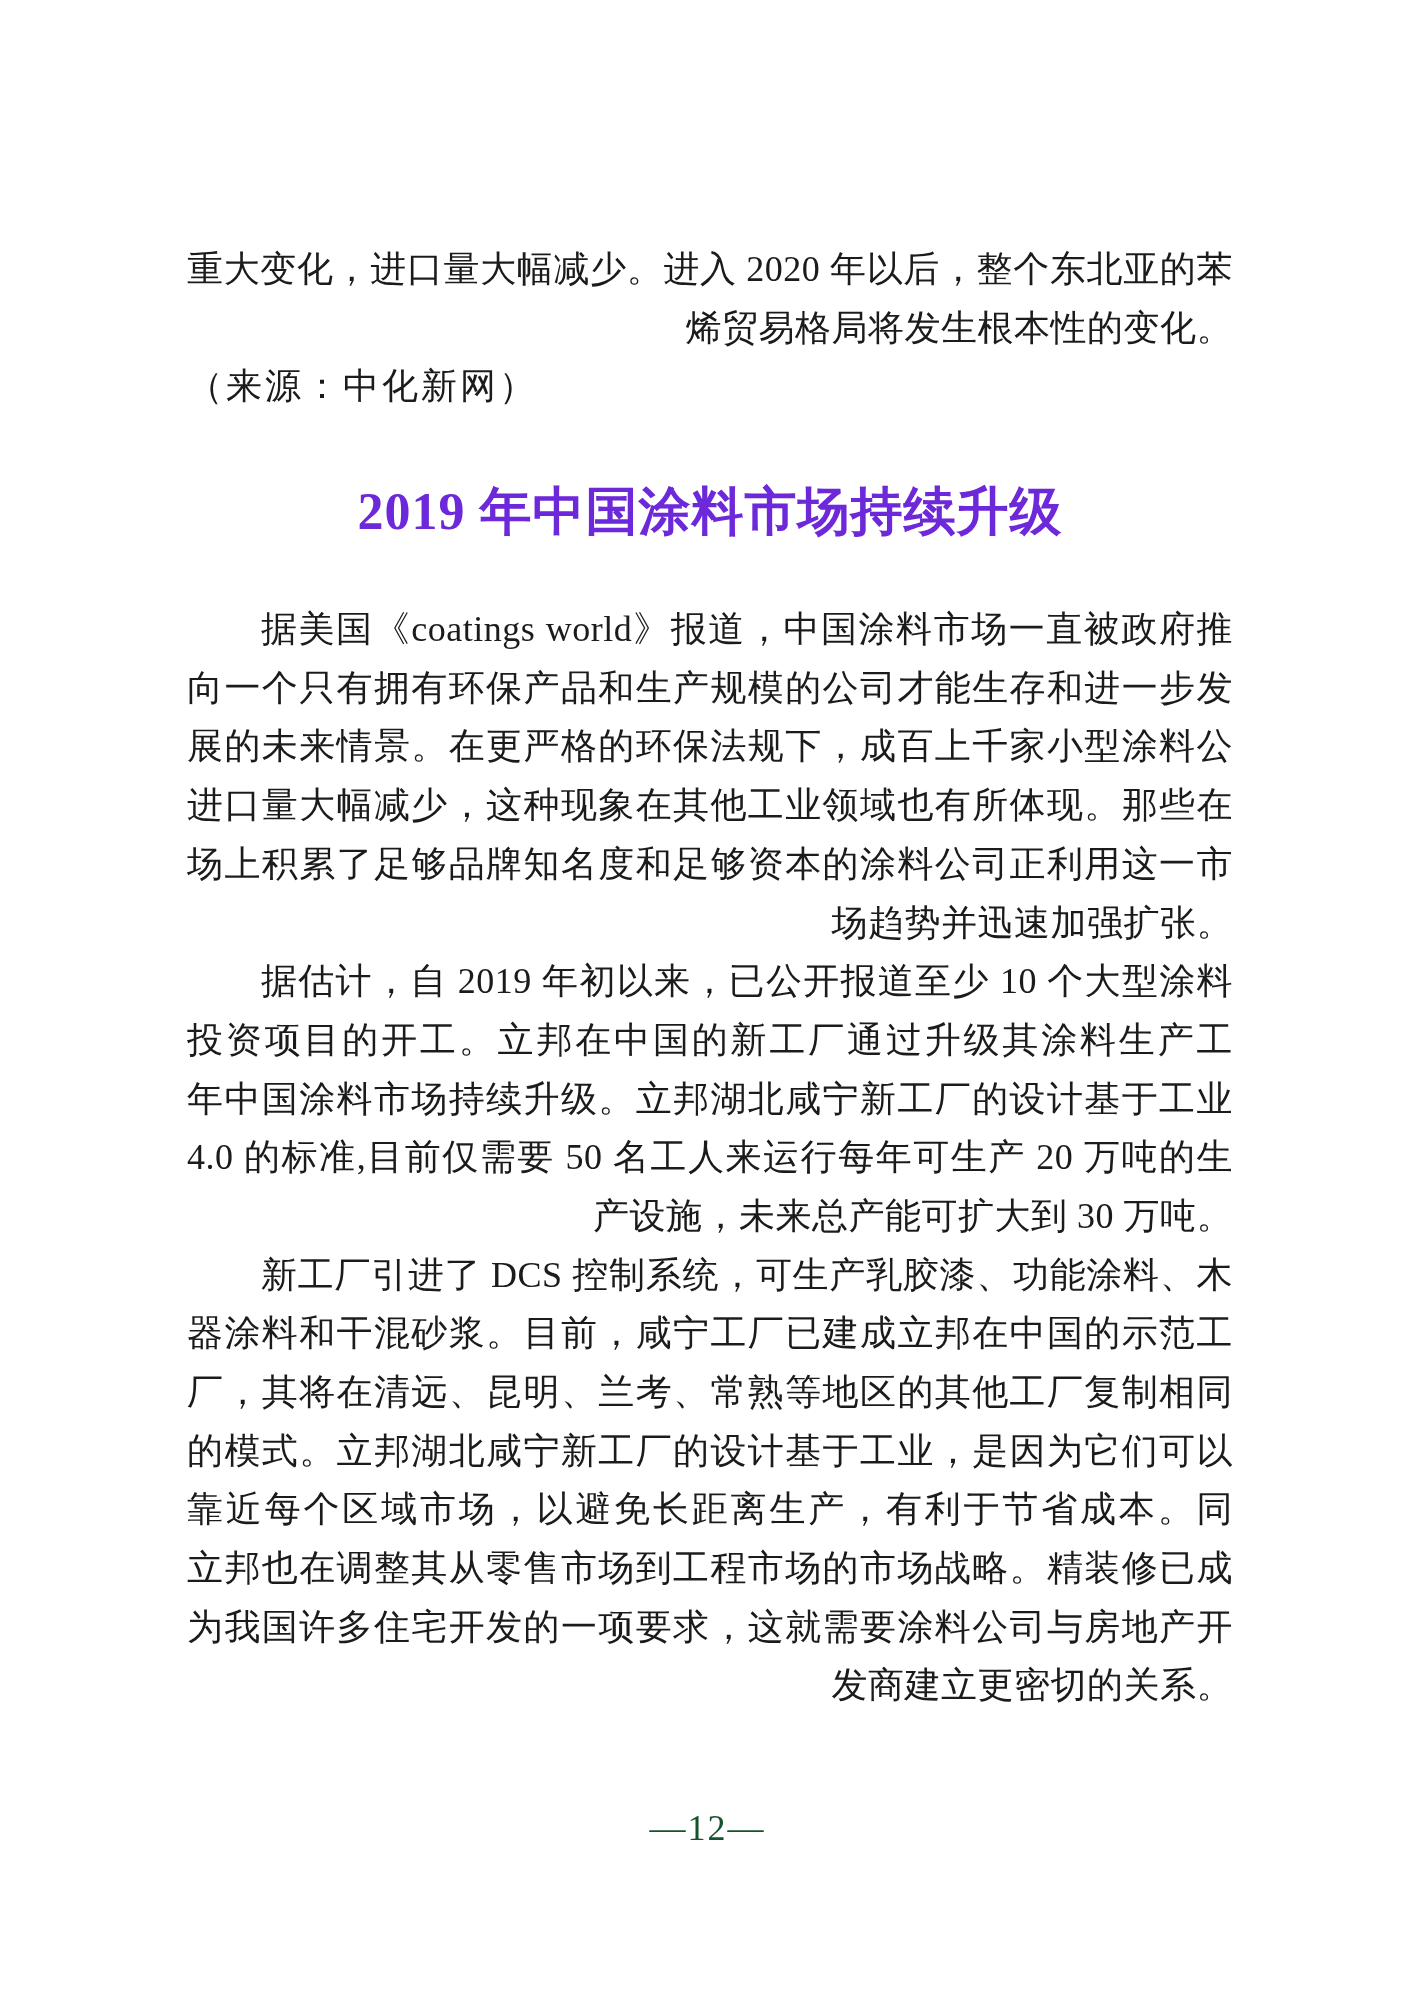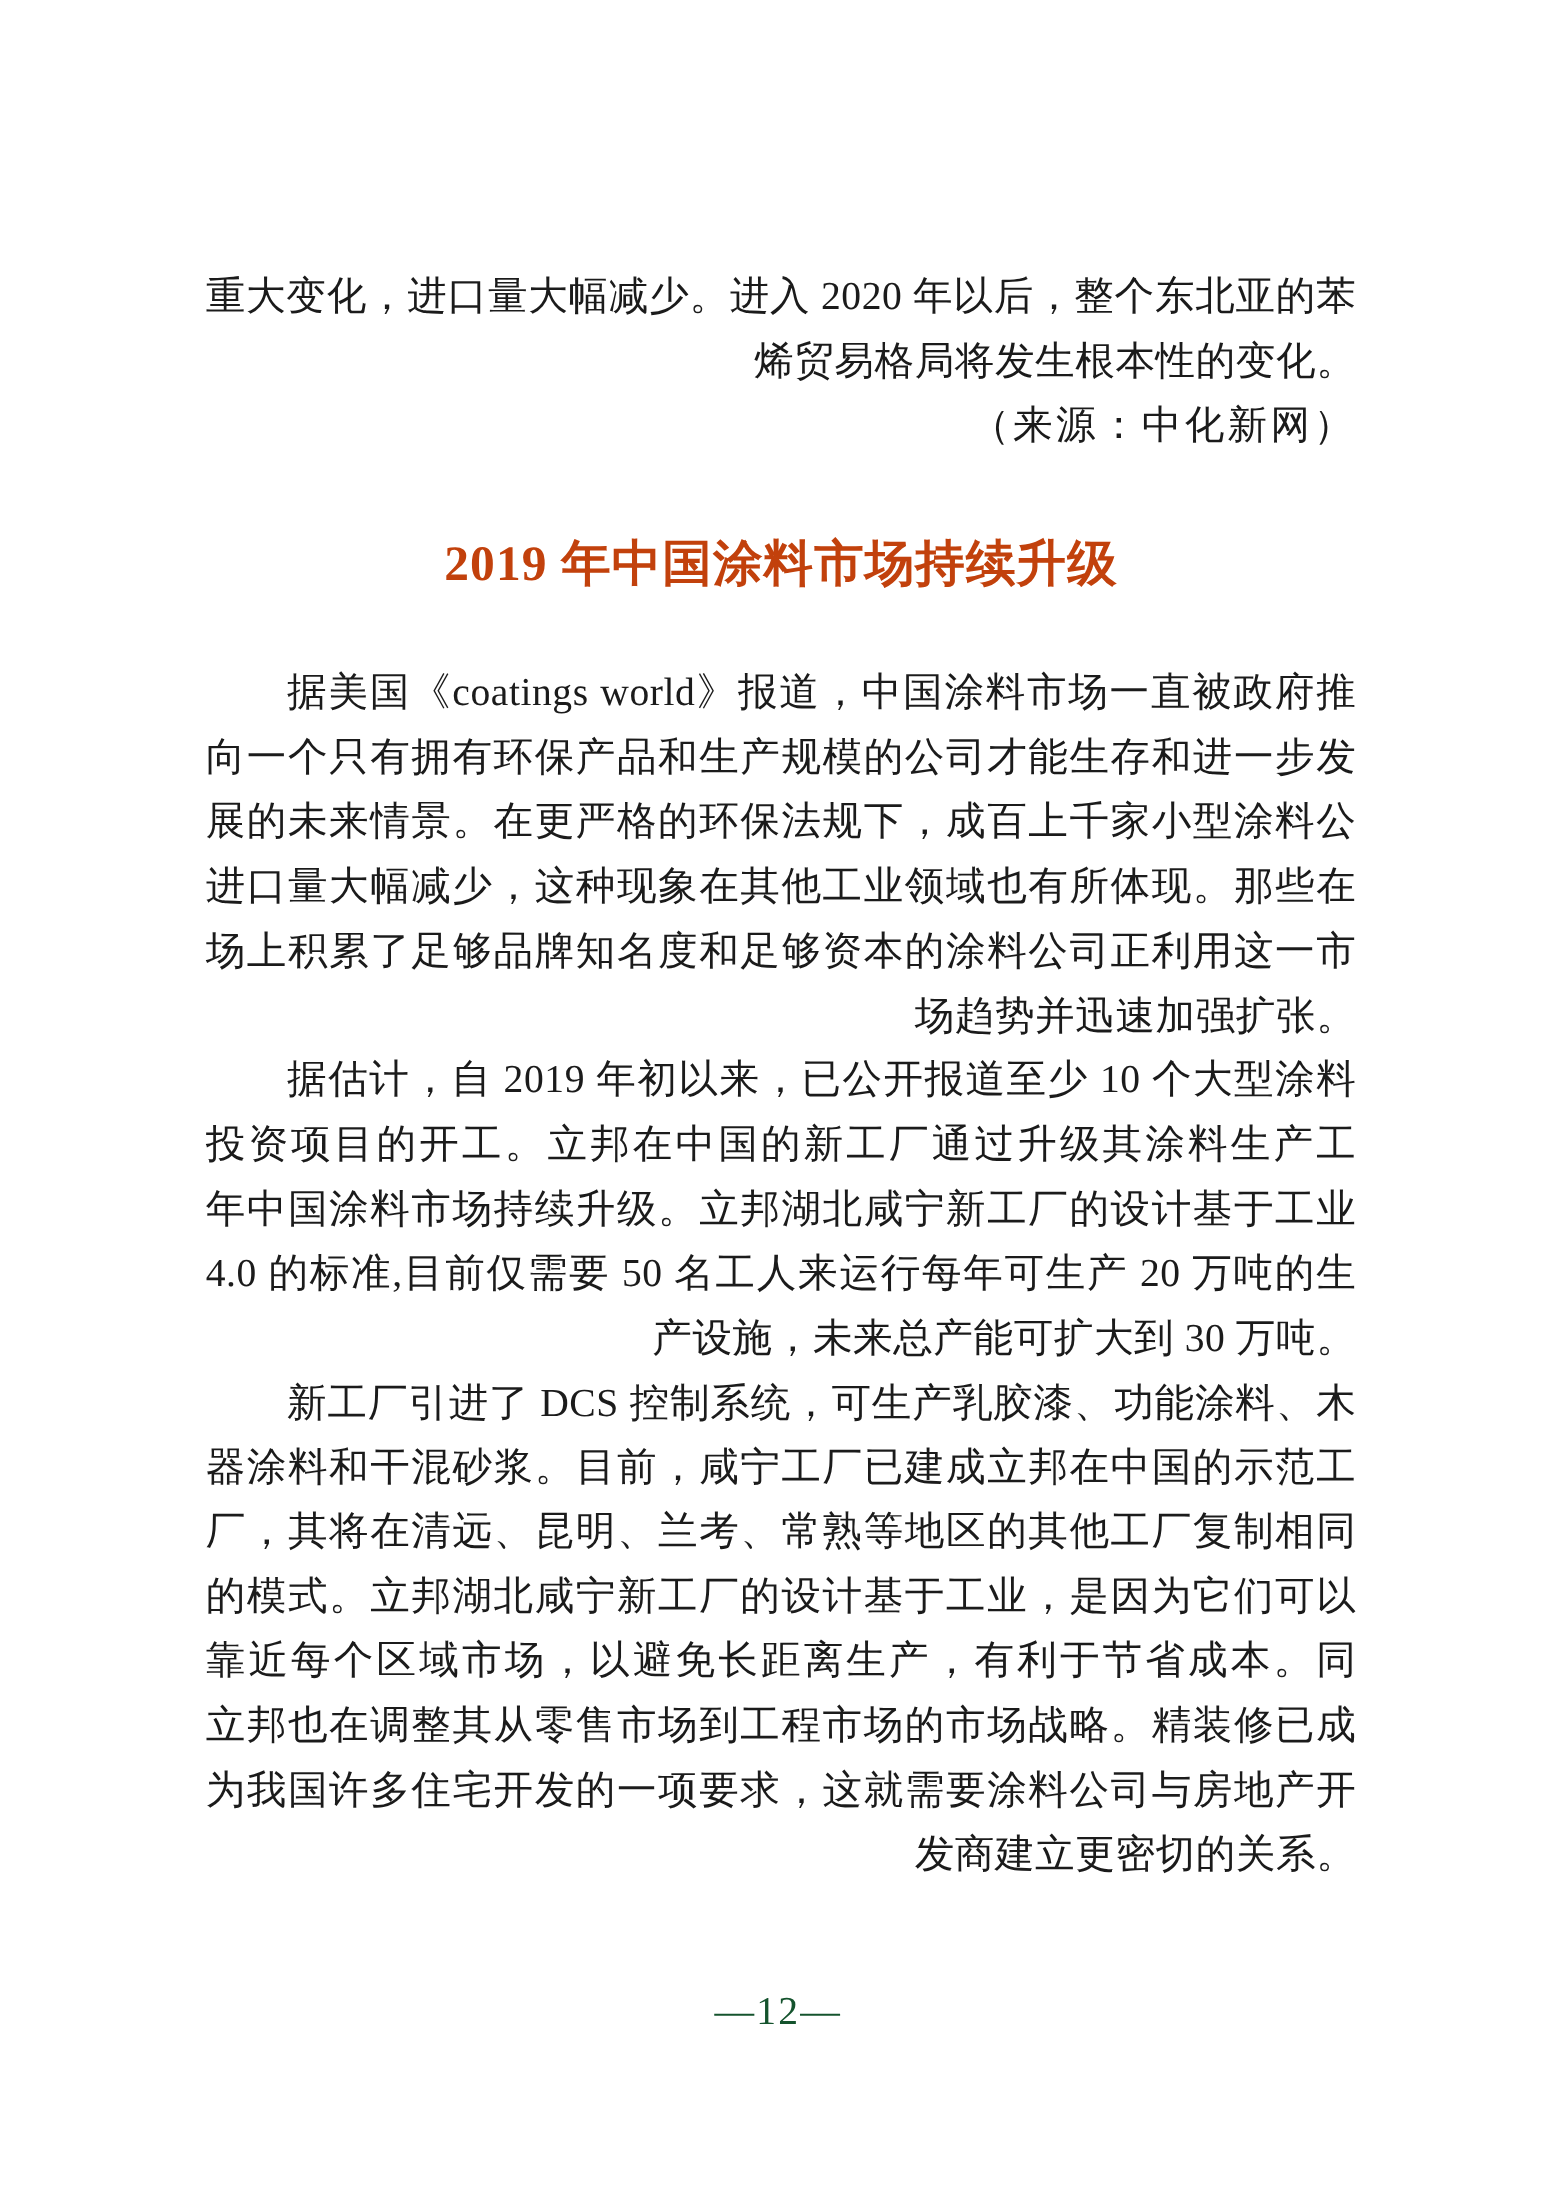--- a/index.html
+++ b/index.html
@@ -33,33 +33,33 @@
   .line.justify {
     white-space: normal;
     text-align: justify;
     text-align-last: justify;
     overflow: hidden;
   }
   .line.indent {
     text-indent: 74px;
   }
   .line.source {
-    text-align: right;
+    text-align: left;
     letter-spacing: 3px;
   }
   .article-title {
     margin: 0;
     margin-top: 70px;
     height: 52px;
     line-height: 52px;
     text-align: center;
-    font-size: 45px;
+    font-size: 52px;
     font-weight: 700;
     letter-spacing: 1px;
-    color: #c2410c;
+    color: #6d28d9;
   }
   .first-body-line {
     margin-top: 62px;
   }
   .page-number {
     position: absolute;
     top: 1808px;
     left: 0;
     width: 1415px;
     text-align: center;

